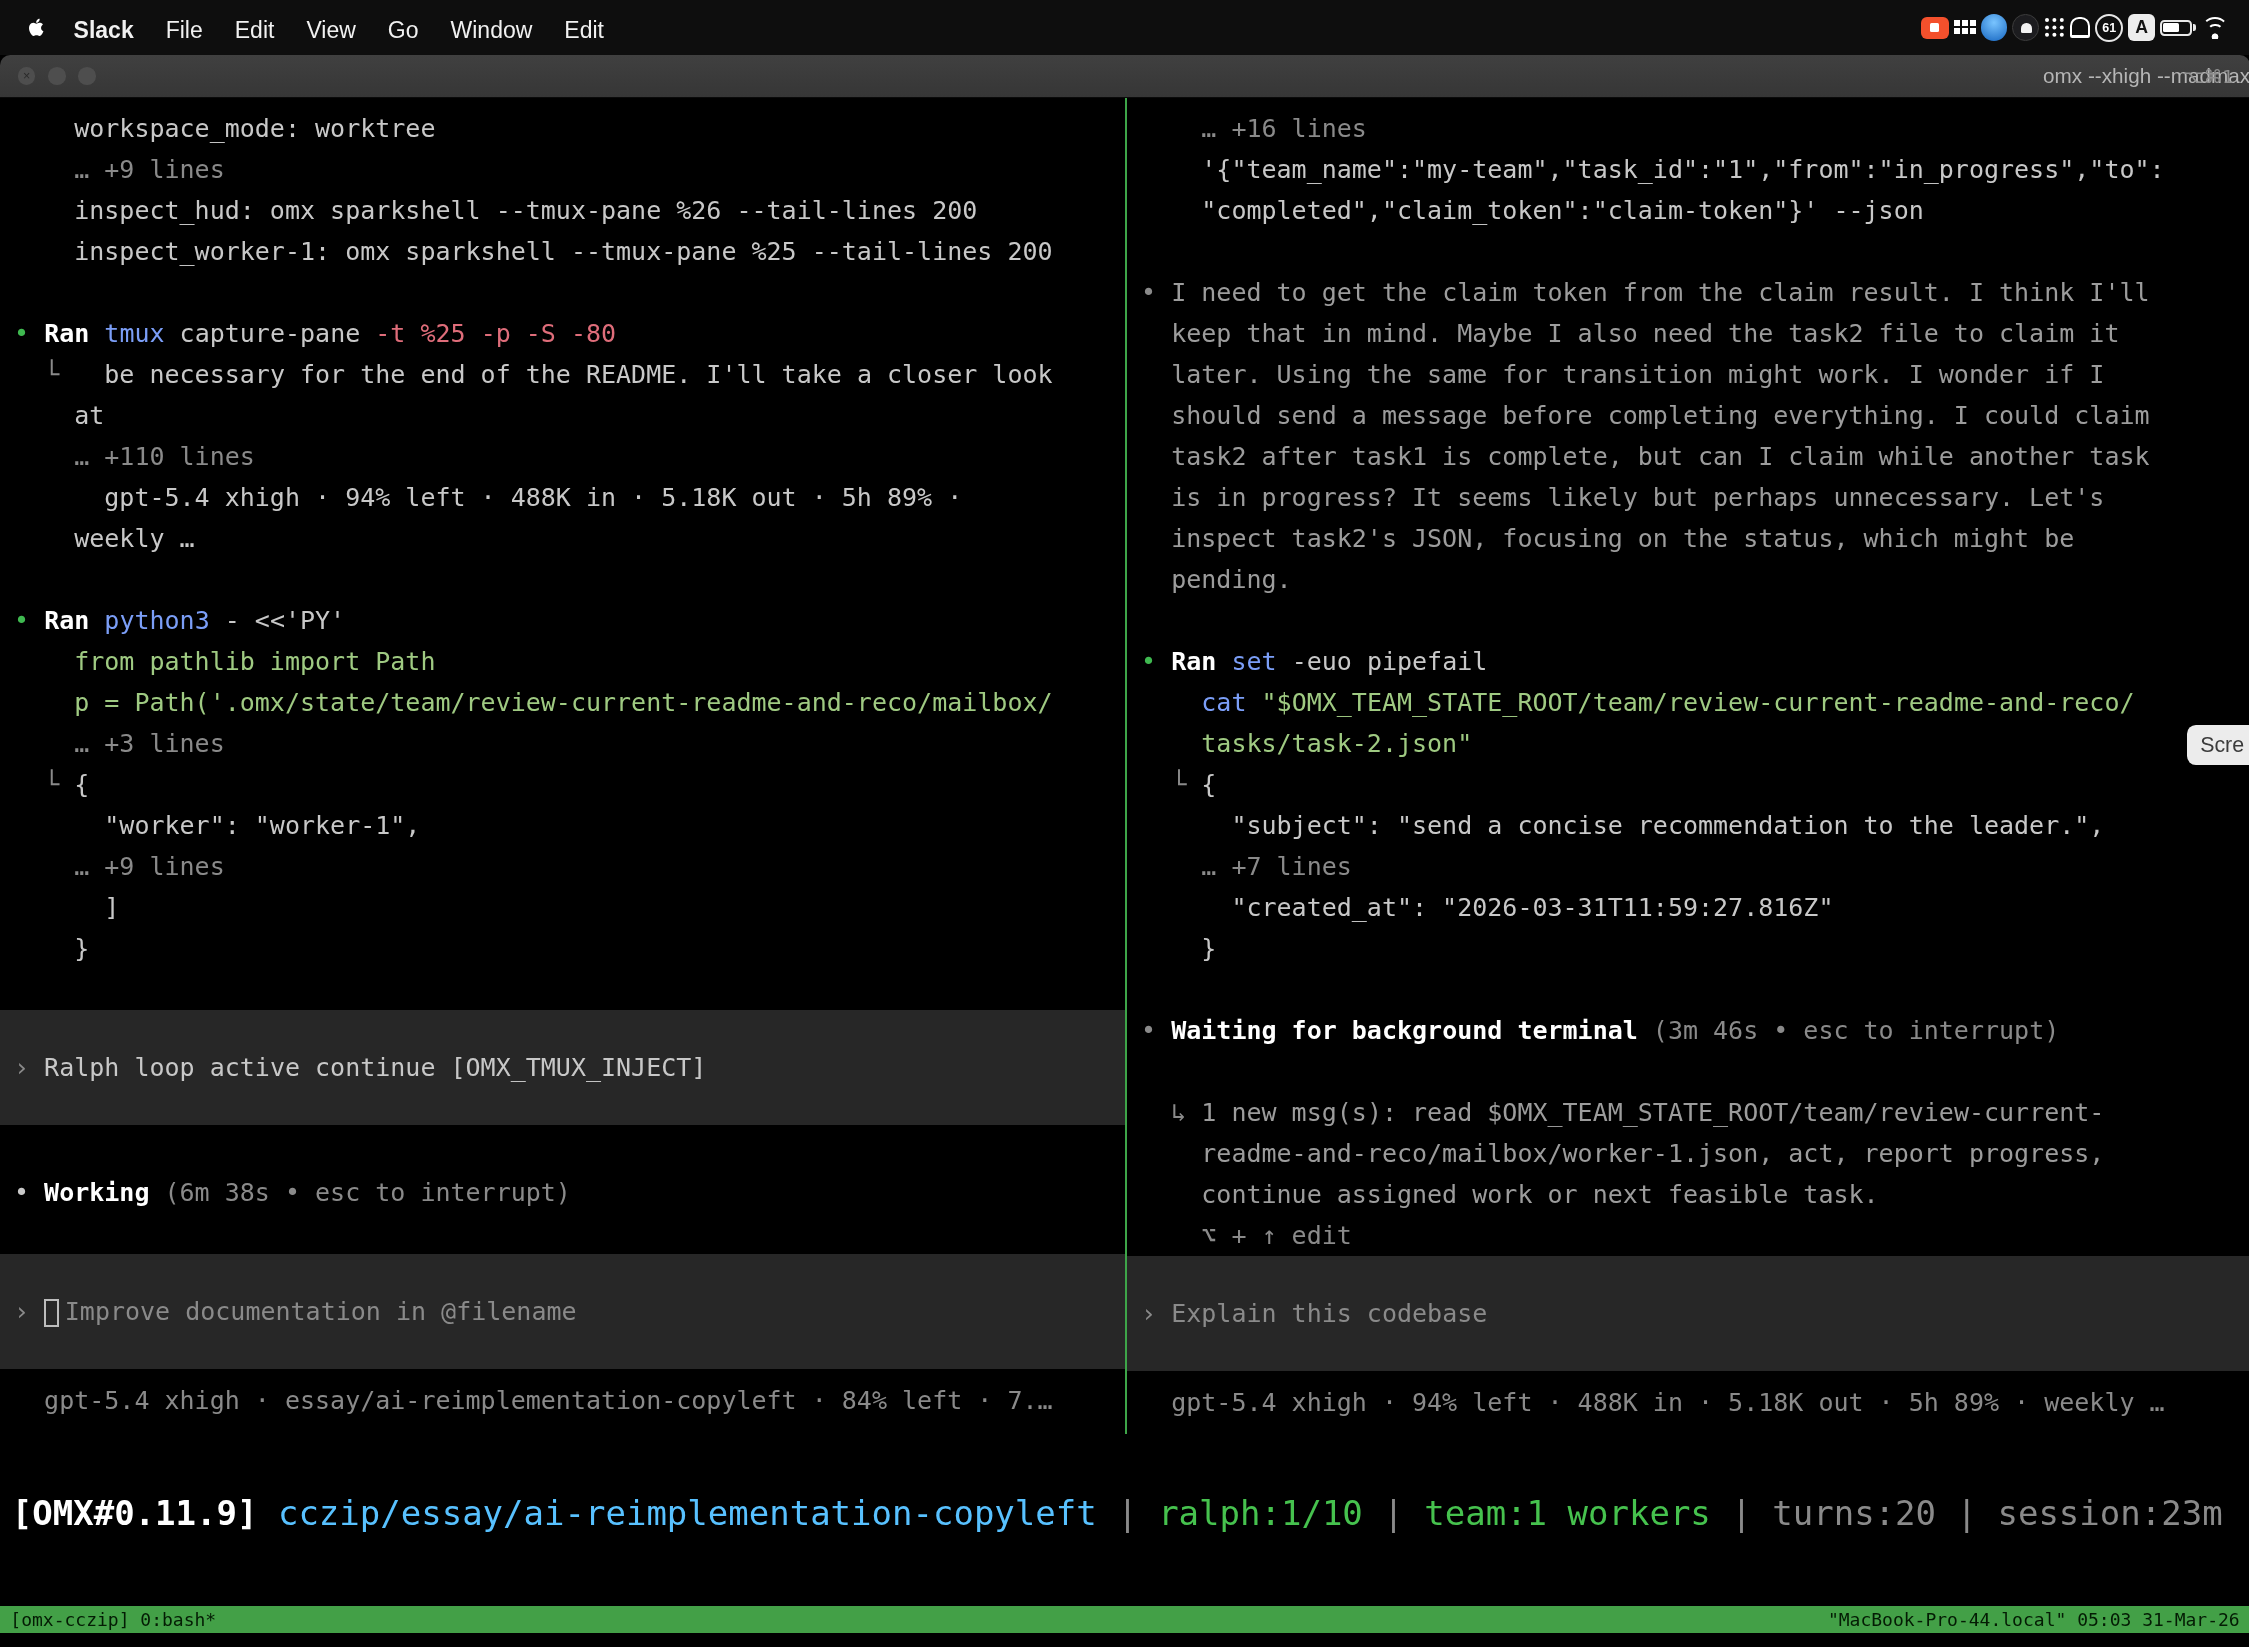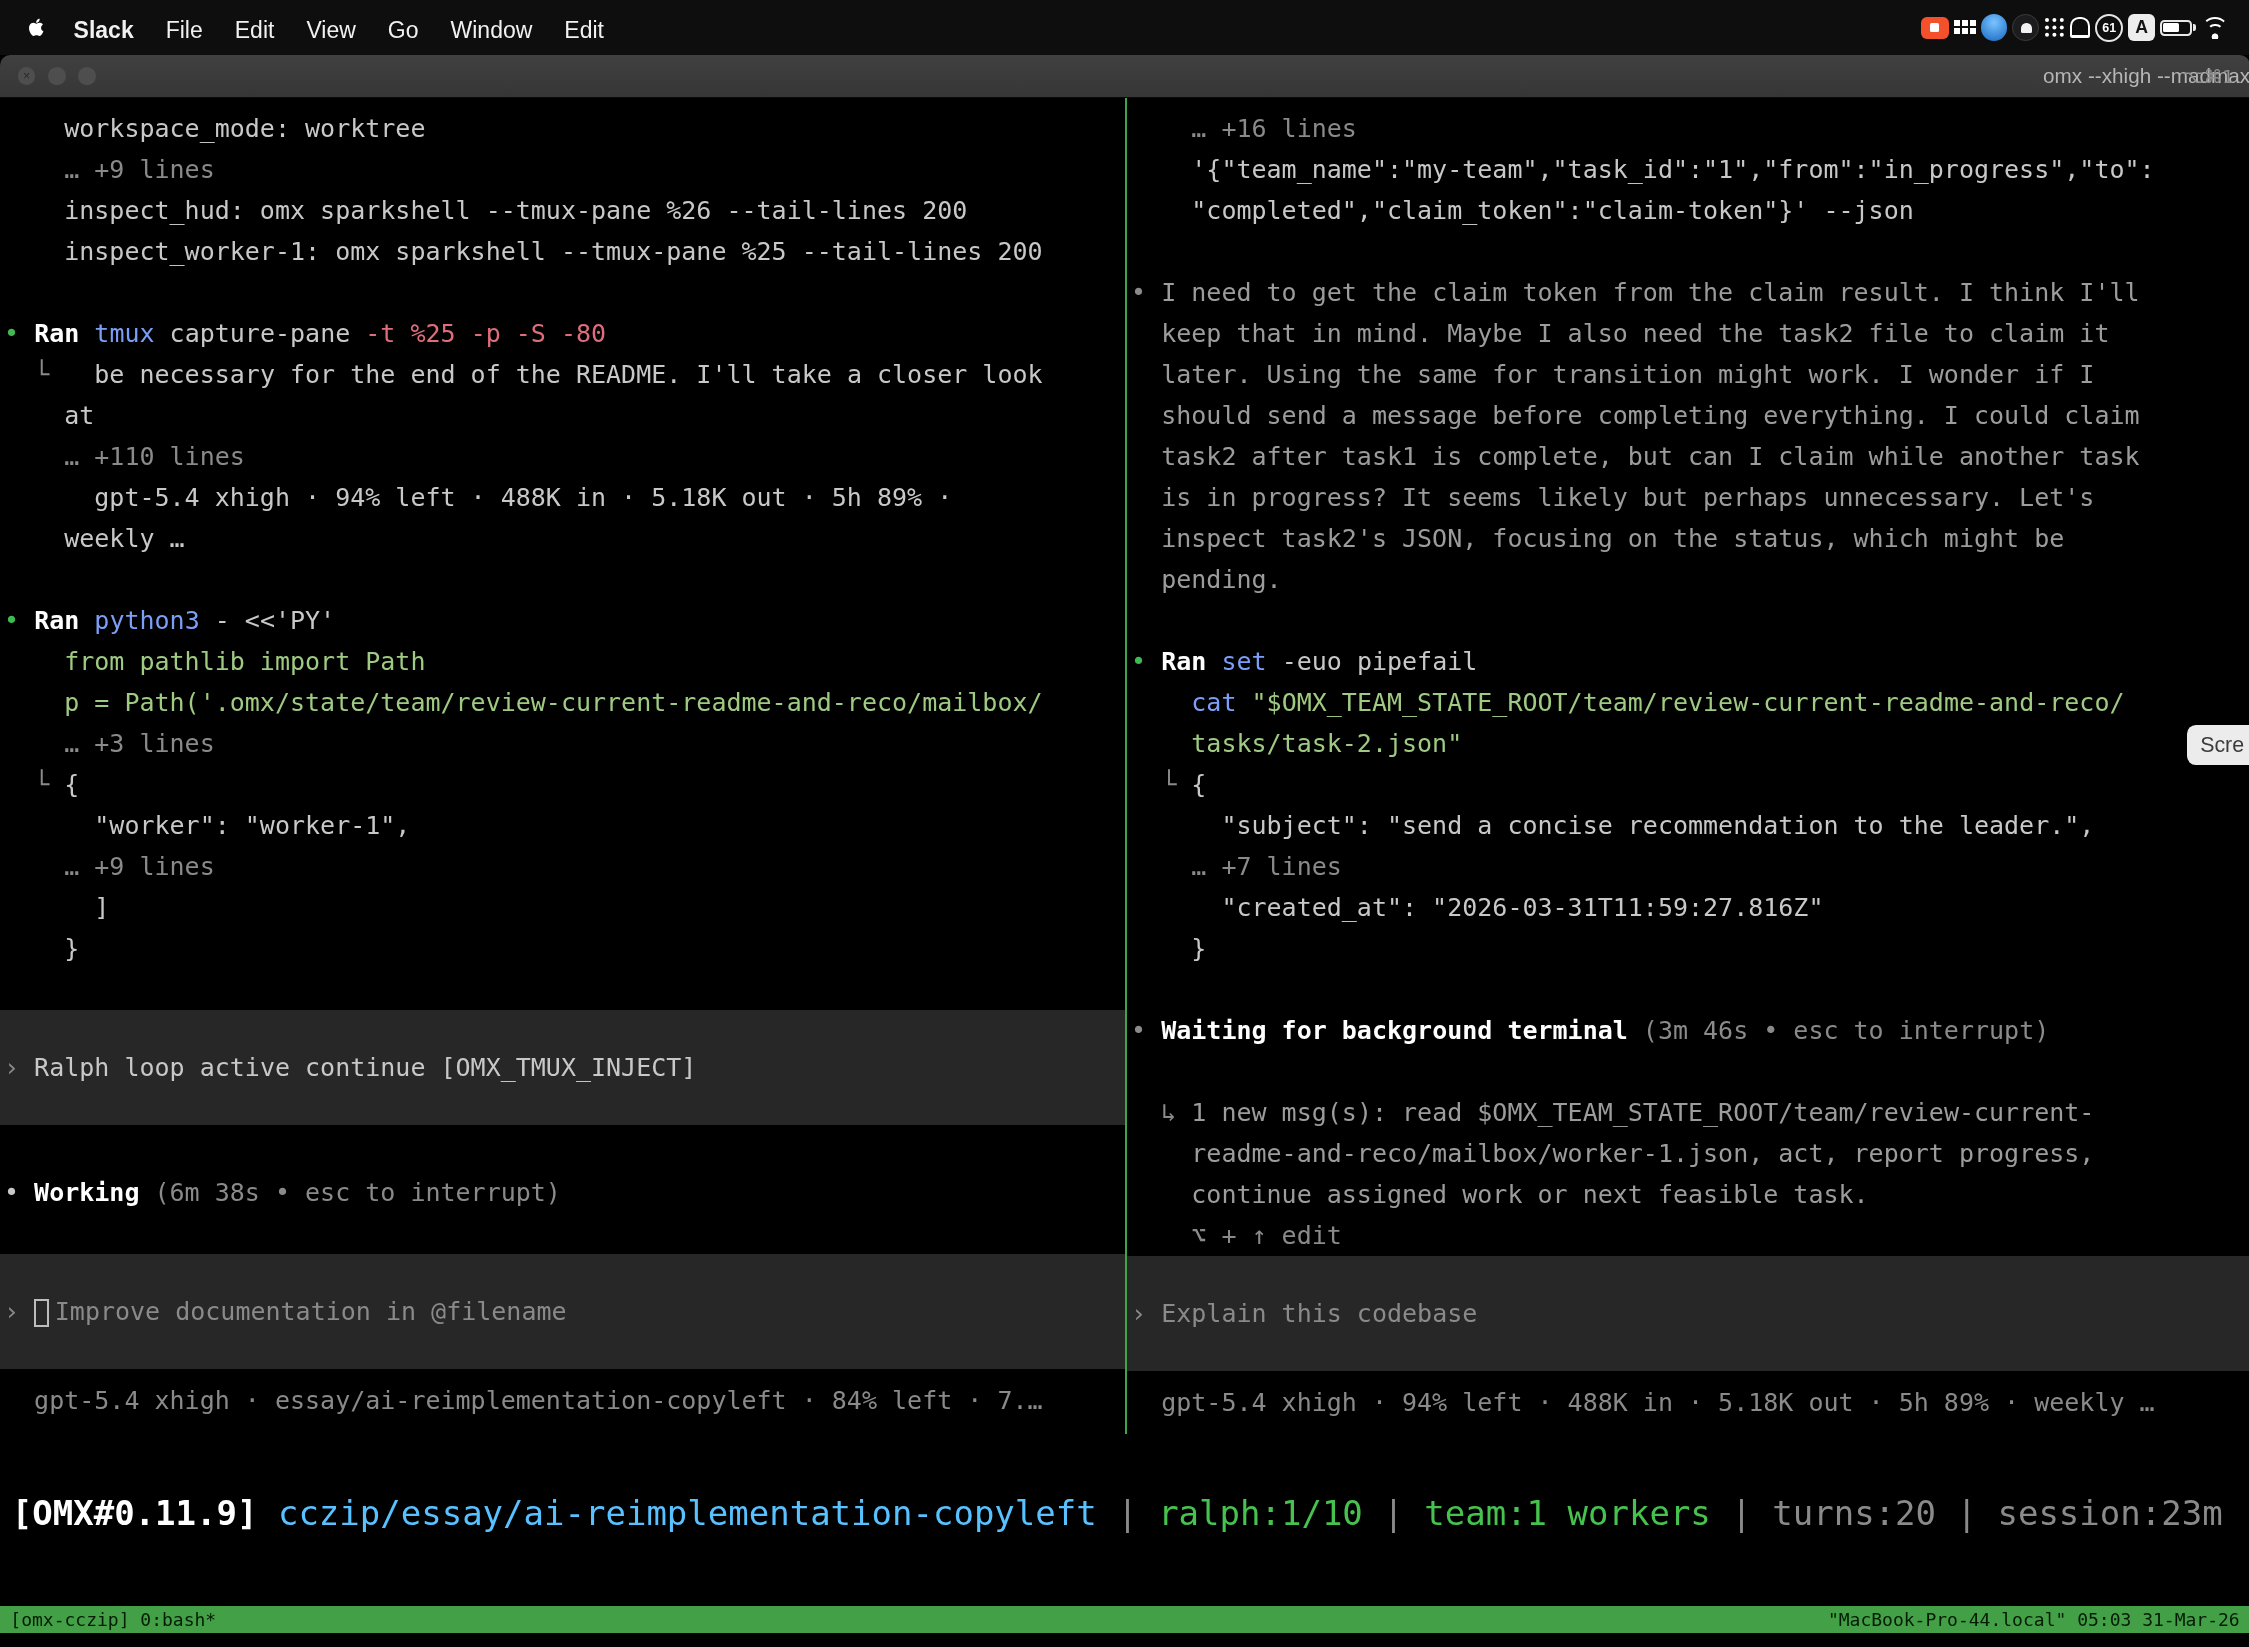--- a/index.html
+++ b/index.html
@@ -55,21 +55,21 @@
   .title{flex:1;text-align:right;color:#b6b6b6;font-family:"Liberation Sans",sans-serif;font-size:20.7px}
   .title-hint{position:absolute;right:16px;color:#8f8f8f;font-family:"DejaVu Sans",sans-serif;font-size:18.5px}
 
   
   .term{position:absolute;top:43px;left:0;right:0;bottom:0;background:#000}
   .panes{display:flex;height:1336px;overflow:hidden}
   .pane{overflow:hidden;padding-top:9.6px}
   .pane.left{width:1125px}
   .pane.right{width:1123px}
   .divider{width:2.2px;background:#3ea549}
-  .row{height:41px;line-height:41px;white-space:pre;font-size:25px;padding-left:4px;color:#c8c8c8}
+  .row{height:41px;line-height:41px;white-space:pre;font-size:25px;padding-left:14px;color:#c8c8c8}
   .row.band{background:#272727;height:115px;padding-top:37px;padding-bottom:37px}
   .gap{width:100%}
   .s-fg{color:#c8c8c8}
   .s-dim{color:#8a8a8a}
   .s-bold{color:#ffffff;font-weight:700}
   .s-blue{color:#7b9ef7}
   .s-pink{color:#df6d7a}
   .s-grn{color:#9fca82}
   .s-bgrn{color:#3fb950}
   .s-it{color:#9c9c9c;}

